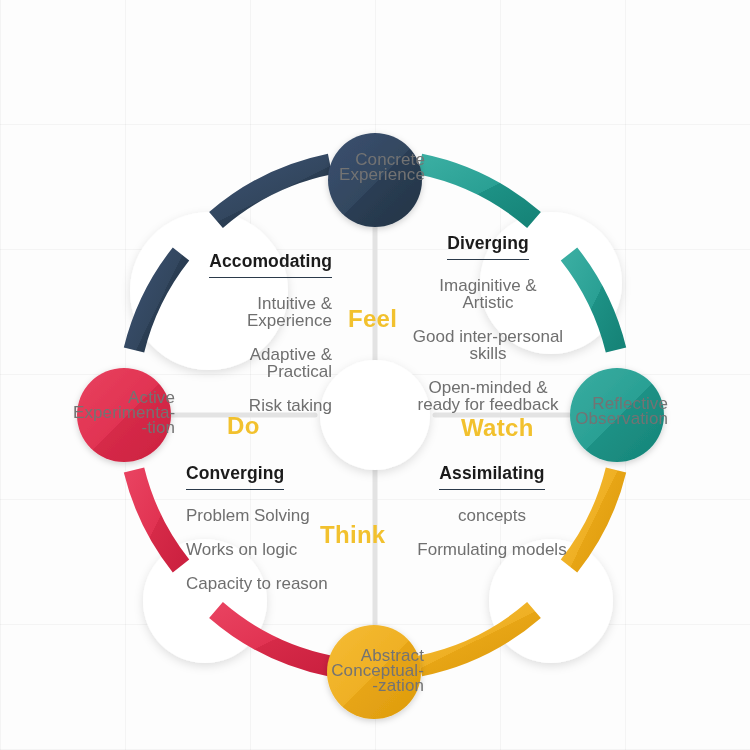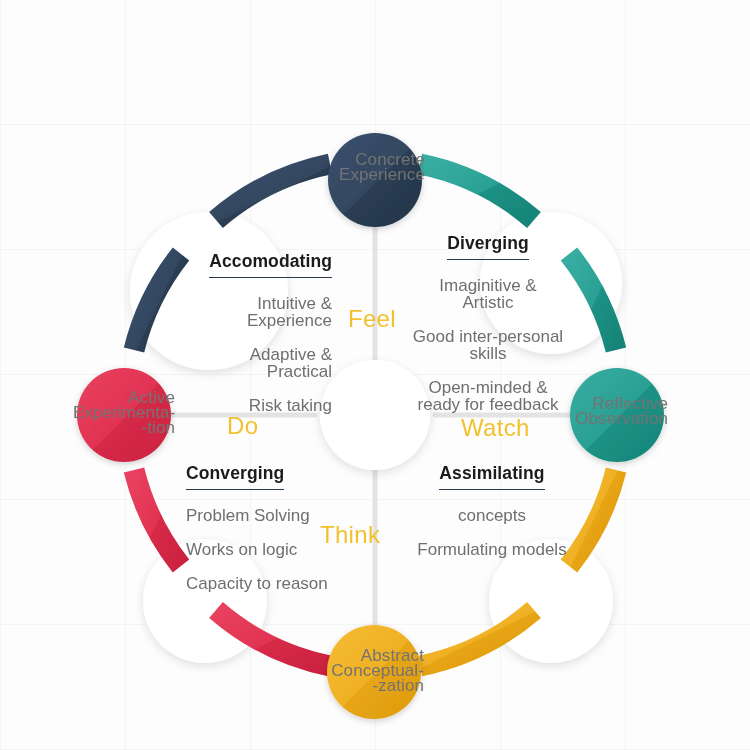--- a/index.html
+++ b/index.html
@@ -33,21 +33,21 @@
     letter-spacing:0.1px;white-space:nowrap;
     padding-bottom:5px;display:inline-block;
     border-bottom:1.6px solid #2b3a4a;
   }
   .quad .q-item{
     font-size:17px;color:#6f6f6f;line-height:17px;
     margin-top:17px;font-weight:400;
   }
 
   .axis-label{
-    position:absolute;color:#f2c12e;font-weight:400;
+    position:absolute;color:#f2c12e;font-weight:700;
     font-size:24px;letter-spacing:0.3px;white-space:nowrap;
   }
 
   
   #q-accomodating{left:172px;top:227px;width:160px;text-align:right;margin-top:24px;}
   #q-accomodating .q-title{text-align:center;}
   #q-diverging{left:412px;top:233px;width:152px;text-align:center;}
   #q-converging{left:186px;top:463px;width:152px;text-align:left;}
   #q-assimilating{left:412px;top:463px;width:160px;text-align:center;}
 

